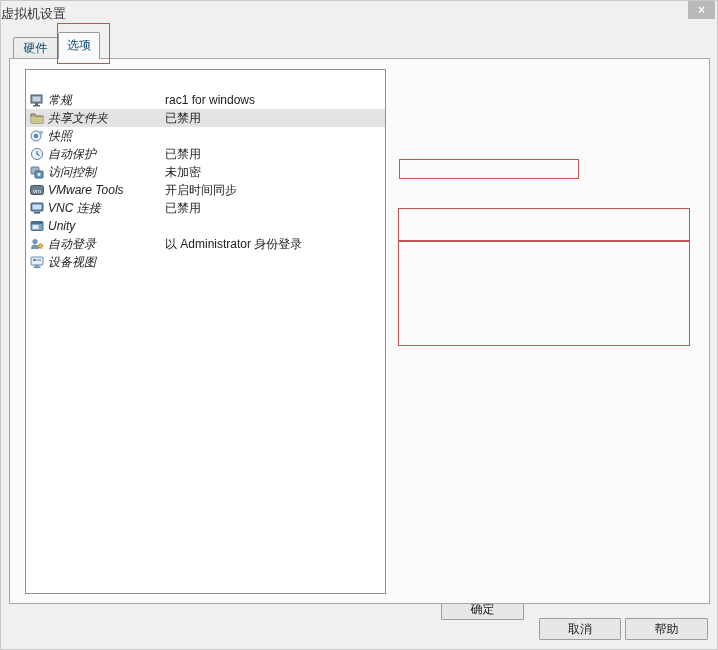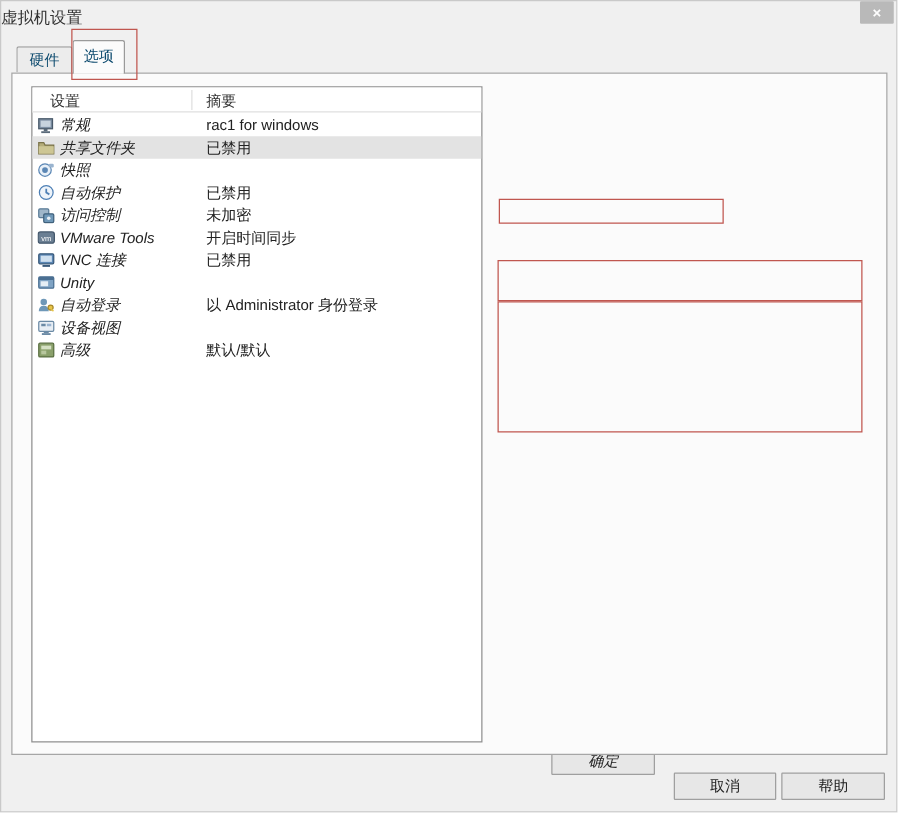--- a/index.html
+++ b/index.html
@@ -95,44 +95,39 @@
   .frow .fpath { position:absolute; left:88px; top:2px; }
   .frow .fcheck { position:absolute; left:249px; top:2px; }
 
   
   .btn { position:absolute; height:23px; background:#e7e7e7; border:1px solid #9f9f9f;
          text-align:center; line-height:21px; font-size:12px; color:#222; border-radius:1px; }
   .btn-add  { left:414px; top:415px; width:84px; border:1px solid #3b8bd0;
               box-shadow:0 0 0 1px #cfe4f7 inset; }
   .btn-remove { left:504px; top:415px; width:84px; }
   .btn-props  { left:596px; top:415px; width:84px; }
-  .btn-ok     { left:440px; top:597px; width:83px; height:22px;font-style:italic; }
+  .btn-ok     { left:440px; top:597px; width:83px; height:22px; }
   .btn-cancel { left:538px; top:617px; width:82px; height:22px; }
   .btn-help   { left:624px; top:617px; width:83px; height:22px; }
 </style>
 </head>
 <body>
 
 <div class="window">
 
   <div class="title">虚拟机设置</div>
   <div class="close-btn">×</div>
 
   <div class="tab tab-hardware">硬件</div>
   <div class="tab tab-options">选项</div>
   <div class="tab-red-rect"></div>
 
   <div class="tab-page"></div>
 
   <div class="list-box">
-    <div class="list-header">
-      <span class="h1">设置</span>
-      <span class="hdiv"></span>
-      <span class="h2">摘要</span>
-    </div>
     <div class="list-rows">
       <div class="lrow">
         <span class="licon"><svg width="14" height="14">
               <rect x="1" y="2" width="11" height="8" fill="#7d8fa3" stroke="#4a5a6a"></rect>
               <rect x="2.5" y="3.5" width="8" height="5" fill="#c7d3de"></rect>
               <rect x="5" y="10" width="3" height="2" fill="#5a6a7a"></rect>
               <rect x="3" y="12" width="7" height="1.5" fill="#5a6a7a"></rect>
             </svg></span>
         <span class="llabel">常规</span>
         <span class="lsummary">rac1 for windows</span>
@@ -210,29 +205,20 @@
       <div class="lrow">
         <span class="licon"><svg width="14" height="14">
               <rect x="1" y="2" width="12" height="8" rx="1" fill="#e8eef4" stroke="#6b8aa5"></rect>
               <rect x="3" y="4" width="3.5" height="2" fill="#6b8aa5"></rect>
               <rect x="7.5" y="4" width="3.5" height="2" fill="#9ab4cf"></rect>
               <rect x="5" y="10" width="4" height="1.5" fill="#6b8aa5"></rect>
               <rect x="3.5" y="11.5" width="7" height="1.5" fill="#6b8aa5"></rect>
             </svg></span>
         <span class="llabel">设备视图</span>
         <span class="lsummary"></span>
-      </div>
-      <div class="lrow">
-        <span class="licon"><svg width="14" height="14">
-              <rect x="1" y="1.5" width="12" height="11" rx="1" fill="#8aa06b" stroke="#5a6f42"></rect>
-              <rect x="3" y="3.5" width="8" height="3" fill="#d5e0c4"></rect>
-              <rect x="3" y="7.5" width="4" height="3" fill="#b8c79e"></rect>
-            </svg></span>
-        <span class="llabel">高级</span>
-        <span class="lsummary">默认/默认</span>
       </div>
     </div>
   </div>
 
   <div class="groupbox gb-share">
     <span class="gb-label">文件夹共享</span>
   </div>
 
   <span class="warn-icon">
     <svg width="16" height="15">

